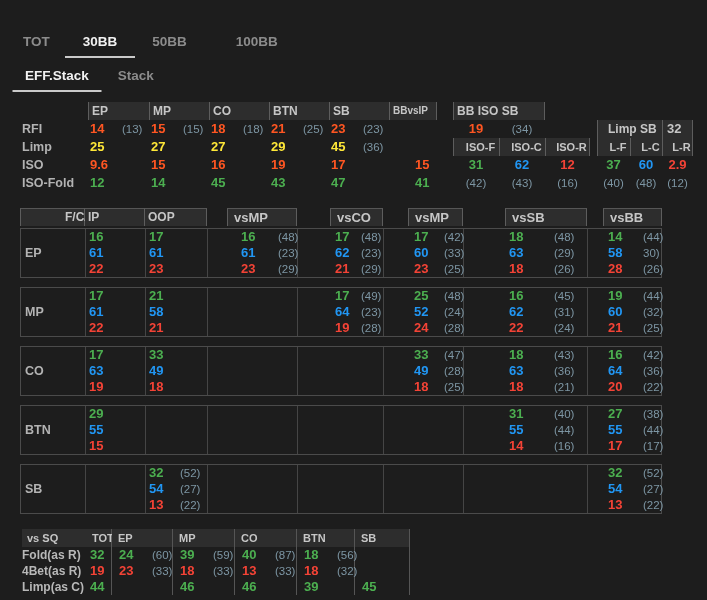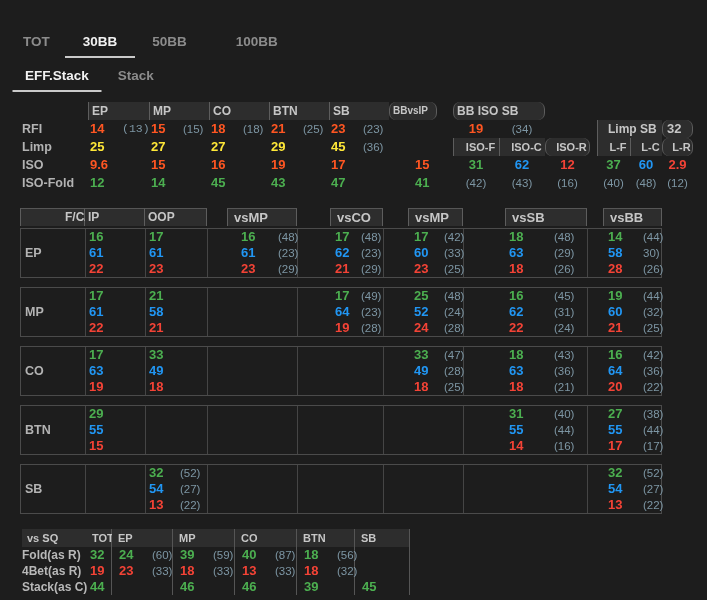--- a/index.html
+++ b/index.html
@@ -24,21 +24,21 @@
   .t1{position:absolute;left:18px;top:82px;}
   .t1row{display:grid;height:18px;align-items:center;
     grid-template-columns:70px 31px 30px 31px 29px 31px 29px 31px 29px 31px 29px 48px 16px 46px 46px 45px 7px 33px 32px 31px;}
   .t1row > div{height:18px;line-height:18px;overflow:visible;white-space:nowrap;}
   .rowlbl{font-weight:700;font-size:12.5px;color:#b3b3b3;padding-left:4px;}
   .tv{padding-left:2px;font-weight:700;font-size:13px;}
   .tp{padding-left:3px;font-size:11.5px;color:#7d96a4;}
   .ct{text-align:center;padding:0;}
   .hbox{background:#2d2d2d;border-left:1px solid #5d5d5d;box-sizing:border-box;
         padding-left:3px;font-weight:700;font-size:12px;color:#c6c6c6;}
-  .hbox.br{border-right:1px solid #5d5d5d;border-radius:7px;}
+  .hbox.br{border-right:1px solid #5d5d5d;}
   .hbox.sub{text-align:center;padding-left:8px;font-size:11px;}
   .hbox.bbv{font-size:10px;}
   .bbvcell{padding-left:26px;font-weight:700;font-size:13px;}
 
   
   .t2{position:absolute;left:20px;top:188px;width:642px;}
   .t2grid{display:grid;grid-template-columns:65px 60px 62px 90px 86px 80px 124px 75px;}
   .t2head{height:18px;margin-bottom:2px;}
   .hcell{background:#2d2d2d;border-right:1px solid #5d5d5d;border-top:1px solid #565656;
          box-sizing:border-box;height:18px;line-height:17px;padding-left:3px;
@@ -102,21 +102,21 @@
         <div class="hbox" style="grid-column: 4 / 6;">MP</div>
         <div class="hbox" style="grid-column: 6 / 8;">CO</div>
         <div class="hbox" style="grid-column: 8 / 10;">BTN</div>
         <div class="hbox" style="grid-column: 10 / 12;">SB</div>
         <div class="hbox bbv br" style="grid-column: 12;">BBvsIP</div>
         <div class="hbox br" style="grid-column: 14 / 16;">BB ISO SB</div>
       </div>
       <div class="t1row">
         <div class="rowlbl" style="grid-column: 1;">RFI</div>
         <div class="tv c-orange" style="grid-column: 2;">14</div>
-        <div class="tp" style="grid-column: 3; font-family: Liberation Mono, monospace;">(13)</div>
+        <div class="tp" style="grid-column: 3;">(13)</div>
         <div class="tv c-orange" style="grid-column: 4;">15</div>
         <div class="tp" style="grid-column: 5;">(15)</div>
         <div class="tv c-orange" style="grid-column: 6;">18</div>
         <div class="tp" style="grid-column: 7;">(18)</div>
         <div class="tv c-orange" style="grid-column: 8;">21</div>
         <div class="tp" style="grid-column: 9;">(25)</div>
         <div class="tv c-orange" style="grid-column: 10;">23</div>
         <div class="tp" style="grid-column: 11;">(23)</div>
         <div class="tv ct c-orange" style="grid-column: 14;">19</div>
         <div class="tp ct" style="grid-column: 15;">(34)</div>
@@ -626,21 +626,21 @@
           <div class="t3p brd">(33)</div>
           <div class="t3v c-red">18</div>
           <div class="t3p brd">(33)</div>
           <div class="t3v c-red">13</div>
           <div class="t3p brd">(33)</div>
           <div class="t3v c-red">18</div>
           <div class="t3p brd">(32)</div>
           <div class="t3v brd c-red"></div>
         </div>
         <div class="t3row">
-          <div class="t3lbl">Stack(as C)</div>
+          <div class="t3lbl">Limp(as C)</div>
           <div class="t3v tot brd c-green">44</div>
           <div class="t3v c-green"></div>
           <div class="t3p brd"></div>
           <div class="t3v c-green">46</div>
           <div class="t3p brd"></div>
           <div class="t3v c-green">46</div>
           <div class="t3p brd"></div>
           <div class="t3v c-green">39</div>
           <div class="t3p brd"></div>
           <div class="t3v brd c-green">45</div>

